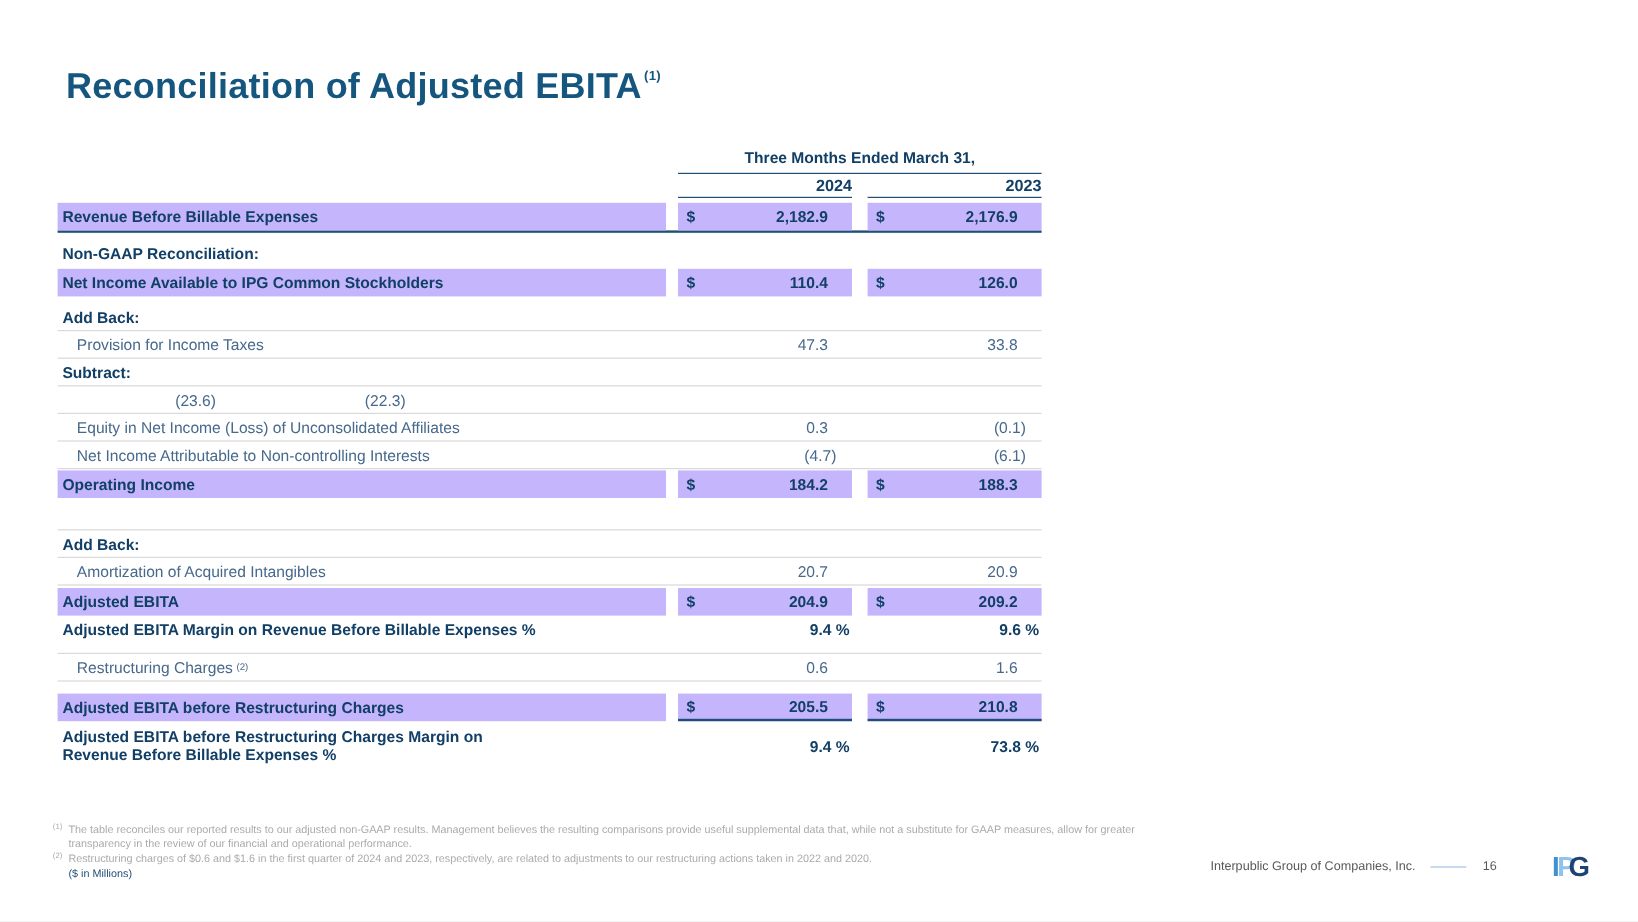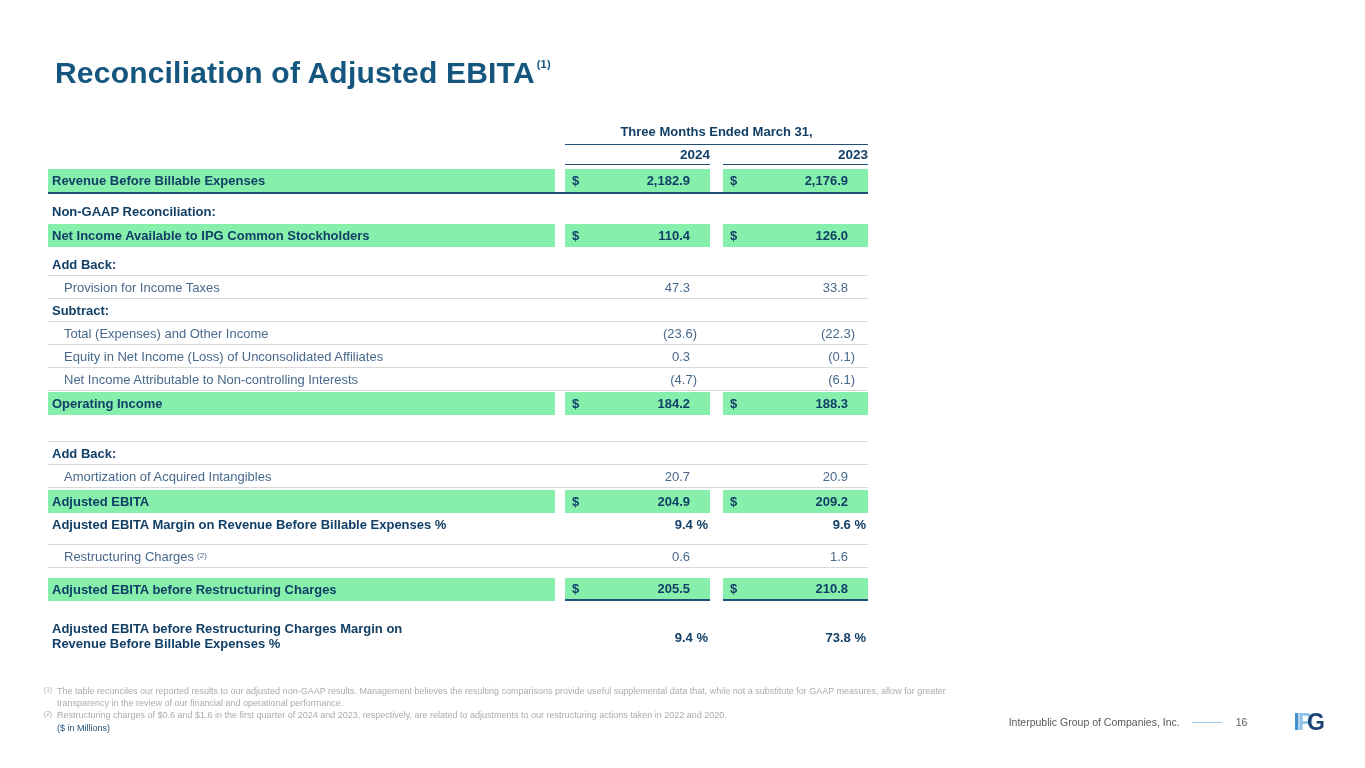--- a/index.html
+++ b/index.html
@@ -38,21 +38,21 @@
   .trow.twoline .cell-label span{white-space:pre-line;line-height:1.15;}
   .cell-label{width:507px;margin-right:10px;height:100%;display:flex;align-items:center;
     padding-left:4px;box-sizing:border-box;}
   .cell-label sup{font-size:8px;font-weight:400;margin-left:3px;position:relative;top:-1px;}
   .trow.indent .cell-label{padding-left:16px;}
   .cell-val{width:145px;height:100%;display:flex;align-items:center;justify-content:flex-end;
     position:relative;box-sizing:border-box;}
   .cell-val .dollar{position:absolute;left:7px;font-weight:700;color:#123F66;}
   .cell-val.vunder{border-bottom:2px solid #1F4E79;}
   .colgap{width:13px;height:100%;}
-  .trow.hlrow .cell-label, .cell-val.hl{background:#86efac;}
+  .trow.hlrow .cell-label, .cell-val.hl{background:#c4b5fd;}
   
   .footnotes{position:absolute;left:44px;top:685px;width:915px;font-size:9px;color:#ABABAB;
     line-height:1.35;}
   .fn{display:flex;}
   .fn .mark{width:13px;flex:0 0 13px;font-size:6.5px;position:relative;top:1px;}
   .units-note{color:#1F4E79;margin-left:13px;margin-top:1px;font-size:9px;}
   
   .footer{position:absolute;right:42px;top:710px;display:flex;align-items:center;height:24px;}
   .footer .company{font-size:10.5px;color:#595959;}
   .footer .fline{width:30px;height:0;border-top:1.5px solid #9DC3E6;margin:0 14px 0 12px;}
@@ -142,23 +142,20 @@
         </div>
         <div class="trow bold">
           <div class="cell-label">
             <span>Subtract:</span>
           </div>
           <div class="cell-val"></div>
           <div class="colgap"></div>
           <div class="cell-val"></div>
         </div>
         <div class="trow indent lt">
-          <div class="cell-label">
-            <span>Total (Expenses) and Other Income</span>
-          </div>
           <div class="cell-val">
             <span class="num" style="padding-right: 13px;">(23.6)</span>
           </div>
           <div class="colgap"></div>
           <div class="cell-val">
             <span class="num" style="padding-right: 13px;">(22.3)</span>
           </div>
         </div>
         <div class="trow indent lt">
           <div class="cell-label">
@@ -265,21 +262,21 @@
           <div class="cell-val hl vunder">
             <span class="dollar">$</span>
             <span class="num" style="padding-right: 20px;">205.5</span>
           </div>
           <div class="colgap"></div>
           <div class="cell-val hl vunder">
             <span class="dollar">$</span>
             <span class="num" style="padding-right: 20px;">210.8</span>
           </div>
         </div>
-        <div class="trow bold twoline" style="margin-top: 20px;">
+        <div class="trow bold twoline" style="margin-top: 5px;">
           <div class="cell-label">
             <span>Adjusted EBITA before Restructuring Charges Margin on
 Revenue Before Billable Expenses %</span>
           </div>
           <div class="cell-val">
             <span class="num" style="padding-right: 2px;">9.4 %</span>
           </div>
           <div class="colgap"></div>
           <div class="cell-val">
             <span class="num" style="padding-right: 2px;">73.8 %</span>

